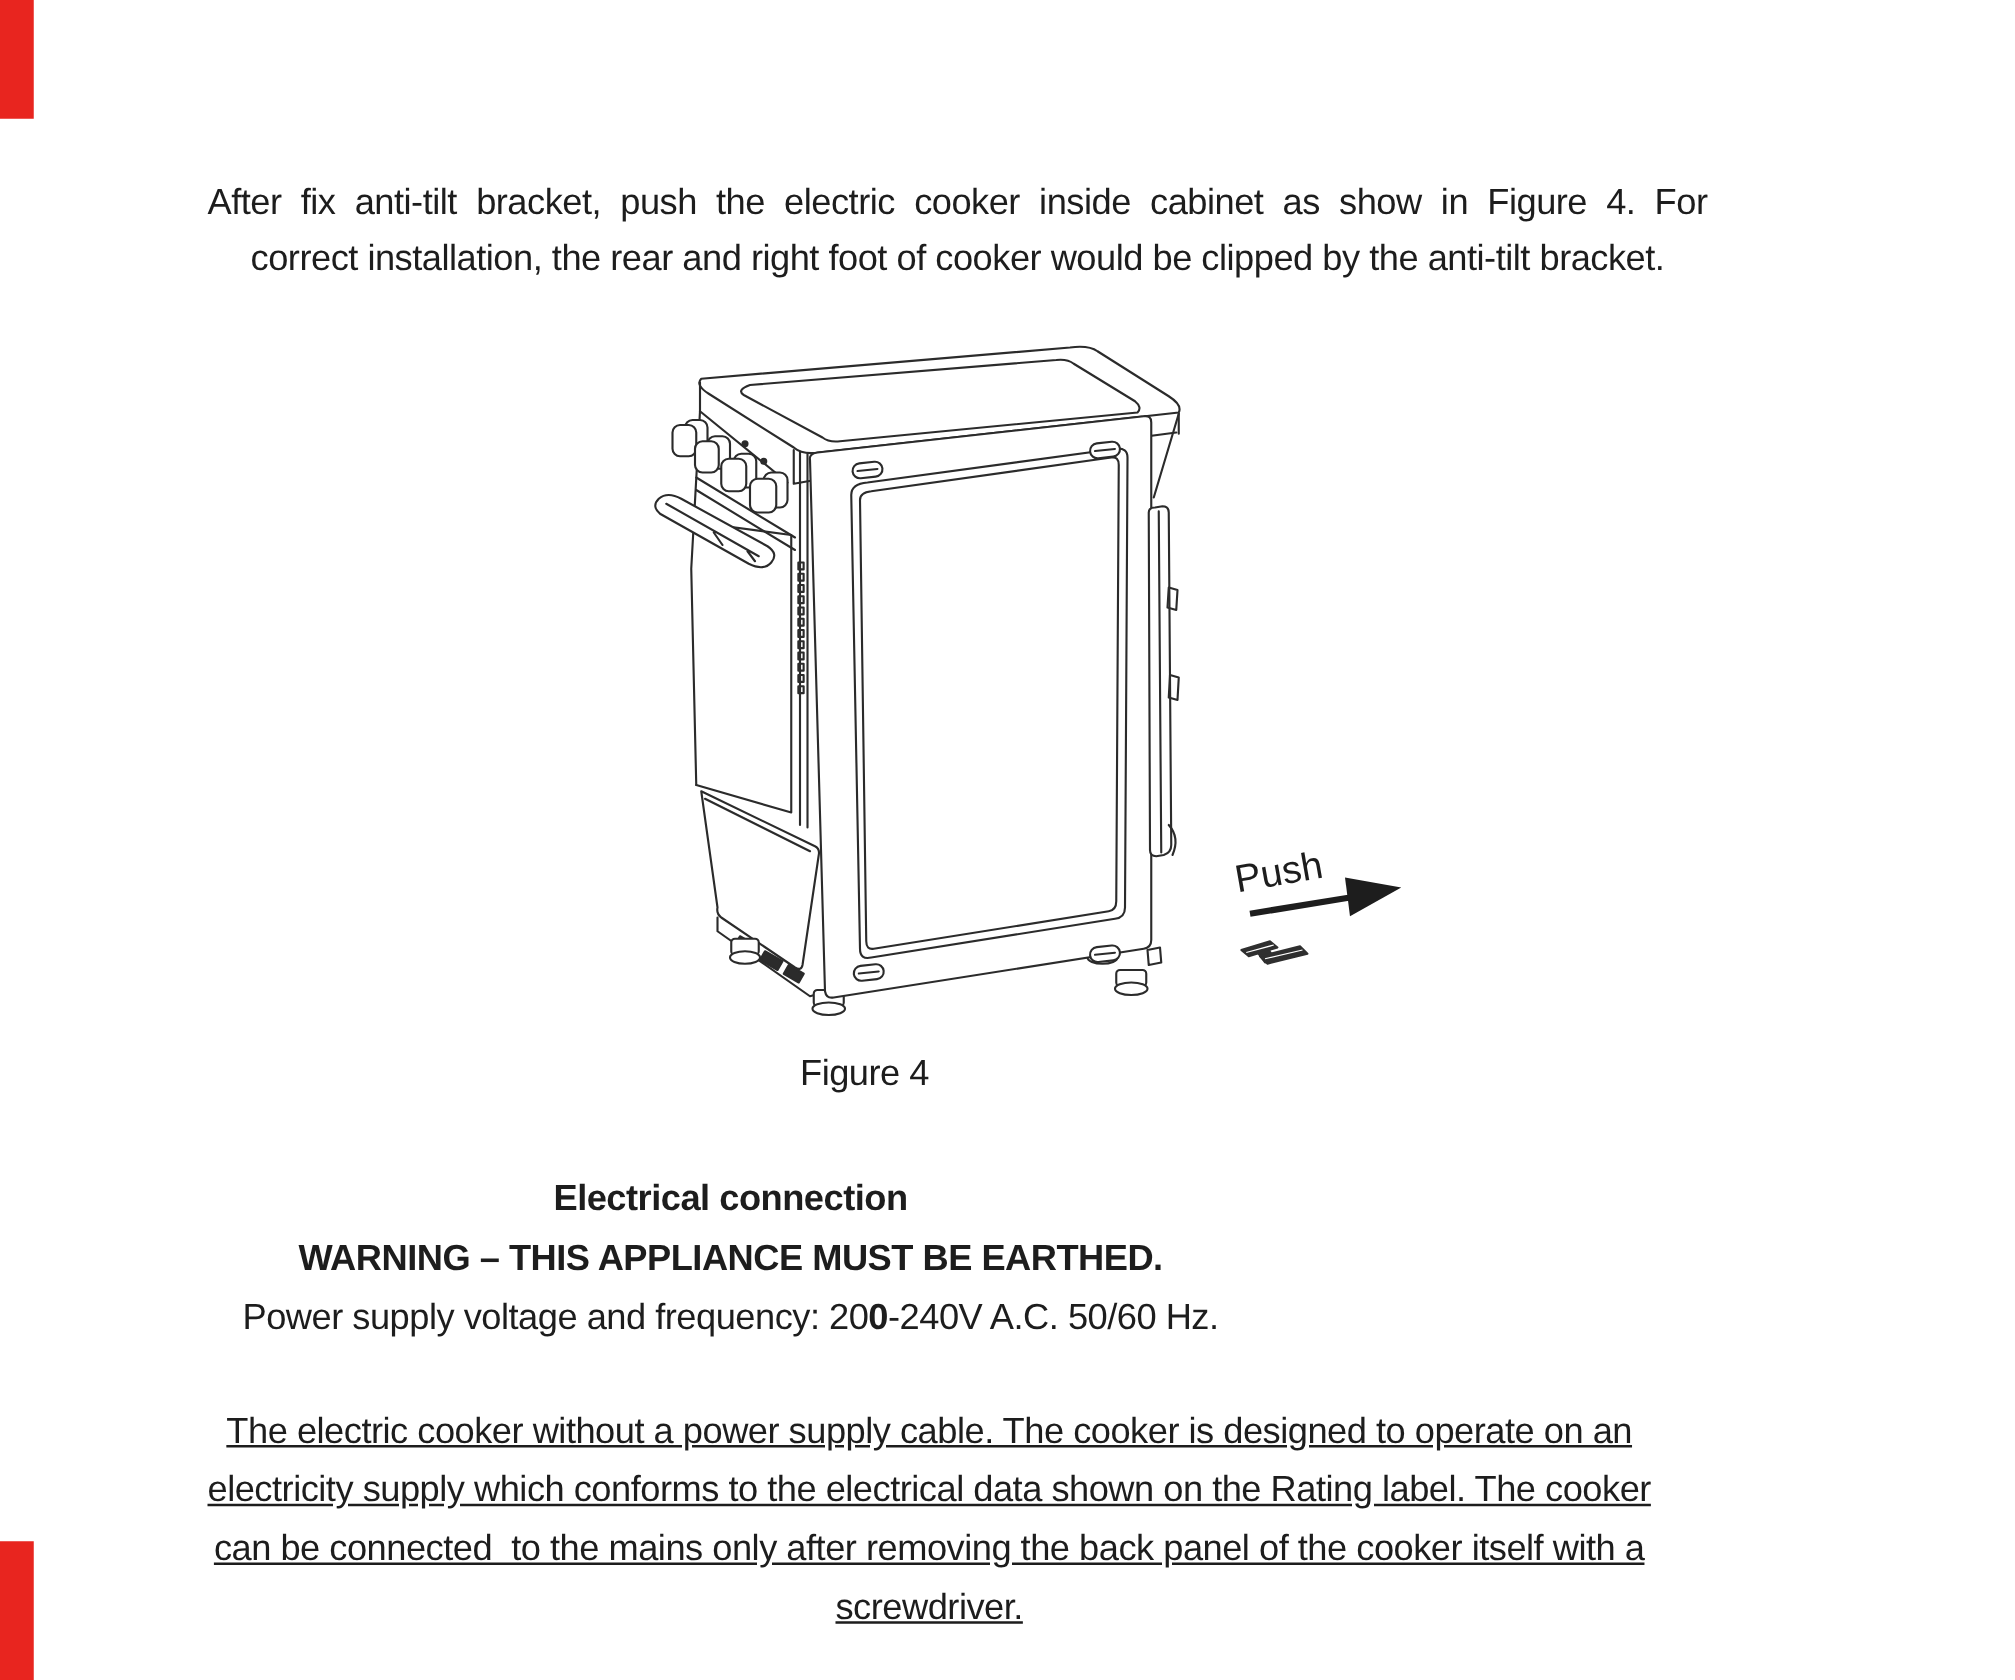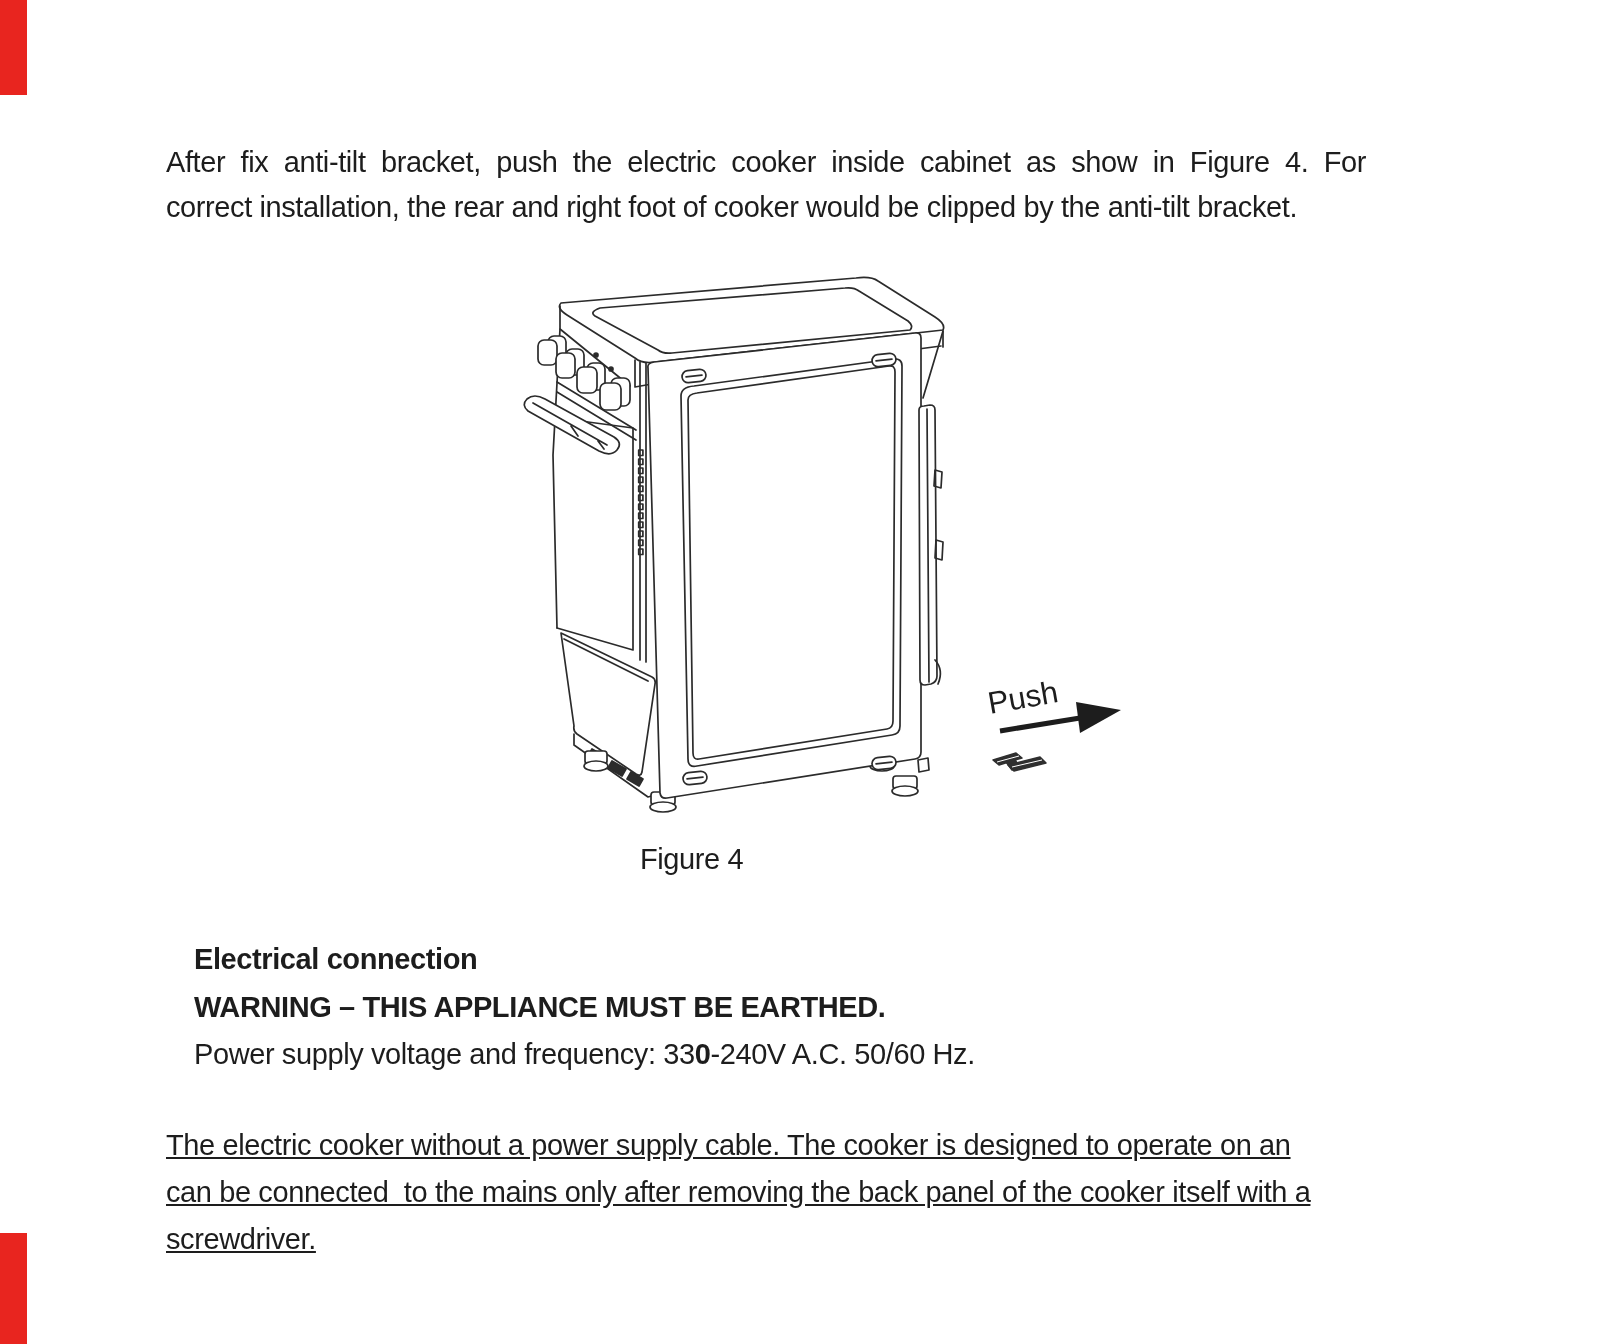--- a/index.html
+++ b/index.html
@@ -1,20 +1,20 @@
 <!DOCTYPE html>
 <html style="--paper: #ffffff; --ink: #1d1d1d; --accent: #e8251f; --line: #2b2b2b;"><head>
 <meta charset="utf-8">
 <style>
   html,body{margin:0;padding:0;background:#fff;}
   #page{position:relative;width:1612px;height:1344px;background:var(--paper,#fff);
         overflow:hidden;font-family:"Liberation Sans","DejaVu Sans",sans-serif;
         color:var(--ink,#1d1d1d);}
   .txt{position:absolute;font-size:29px;letter-spacing:-0.4px;color:var(--ink,#1d1d1d);}
-  .ln{white-space:pre;line-height:45px;}
+  .ln{white-space:pre;line-height:45px;text-align:center;}
   .just{white-space:normal;text-align:justify;text-align-last:justify;width:1200px;line-height:45px;}
   .b{font-weight:bold;}
   .sec .ln{line-height:47.5px;}
   .para .ln{line-height:47px;text-decoration:underline;}
   .caption{position:absolute;left:640px;top:843px;width:380px;text-align:left;
            font-size:29px;letter-spacing:-0.4px;}
   .redbar{position:absolute;left:0;width:27px;background:var(--accent,#e8251f);}
   #figsvg{position:absolute;left:0;top:0;width:1612px;height:1344px;}
   svg text{font-family:"Liberation Sans","DejaVu Sans",sans-serif;}
 </style>
@@ -143,22 +143,23 @@
       <path d="M1008,765 L1040,757 L1046,763 L1014,771 Z"></path>
       <path d="M997,762 L1019,756 M1012,767 L1042,760" stroke="#ffffff" stroke-width="1"></path>
     </g>
   </svg>
 
   <div class="caption">Figure 4</div>
 
   <div class="txt sec" style="left:166px;top:936px;margin-left:28px;">
     <div class="ln b">Electrical connection</div>
     <div class="ln b">WARNING – THIS APPLIANCE MUST BE EARTHED.</div>
-    <div class="ln"><span>Power supply voltage and frequency: 33</span><span class="b">0</span><span>-240V A.C. 50/60 Hz.</span></div>
+    <div class="ln"><span>Power supply voltage and frequency: 20</span><span class="b">0</span><span>-240V A.C. 50/60 Hz.</span></div>
   </div>
 
   <div class="txt para" style="left:166px;top:1122px;">
     <div class="ln">The electric cooker without a power supply cable. The cooker is designed to operate on an</div>
+    <div class="ln">electricity supply which conforms to the electrical data shown on the Rating label. The cooker</div>
     <div class="ln">can be connected  to the mains only after removing the back panel of the cooker itself with a</div>
     <div class="ln">screwdriver.</div>
   </div>
 
 </div>
 
 </body></html>

